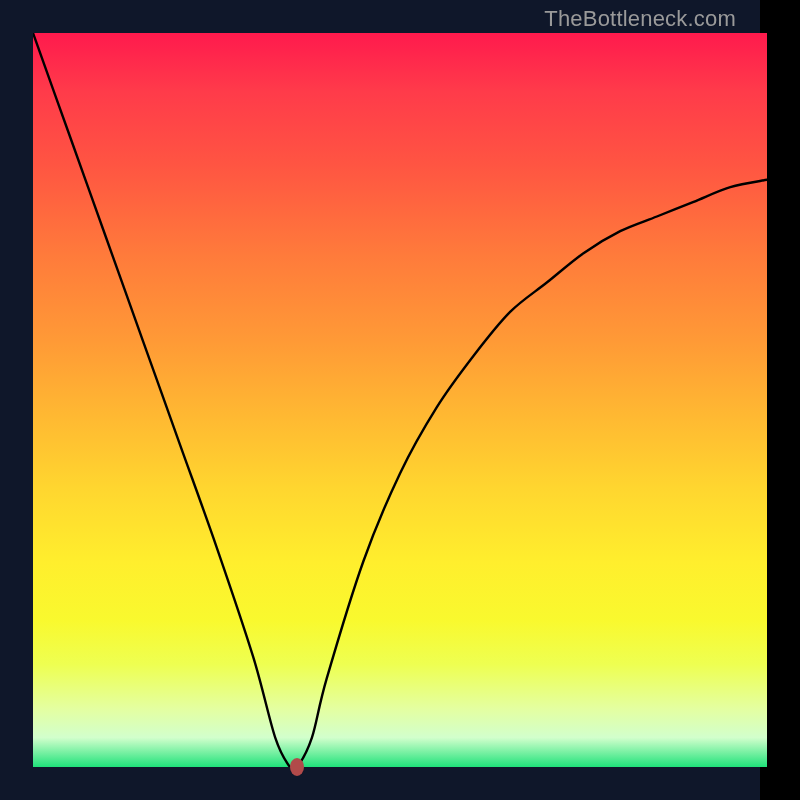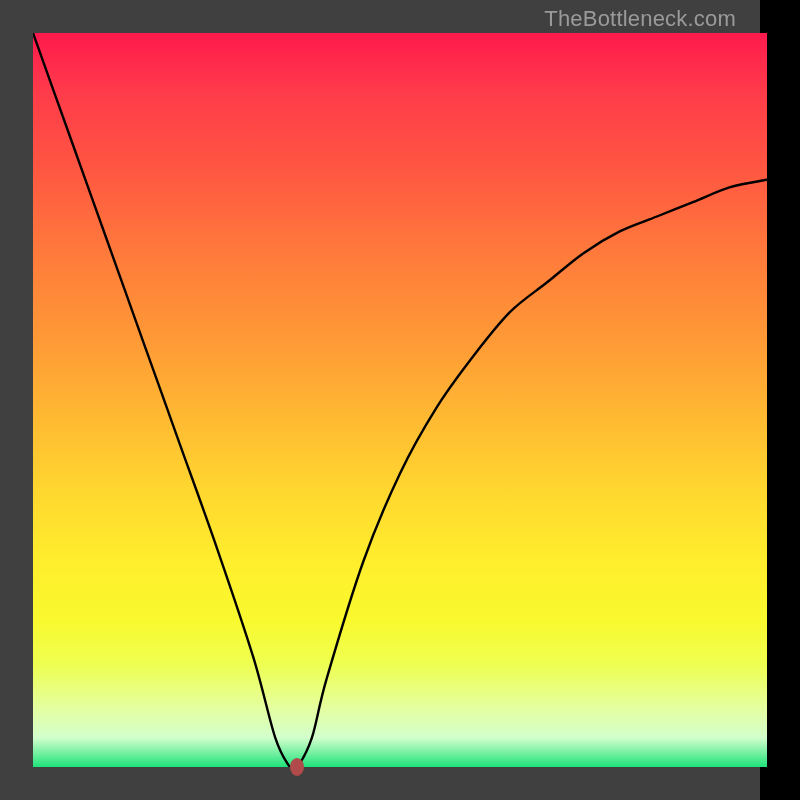--- a/index.html
+++ b/index.html
@@ -8,21 +8,21 @@
     width: 800px;
     height: 800px;
     overflow: hidden;
     background: #000;
     font-family: Arial, Helvetica, sans-serif;
   }
   .frame {
     position: relative;
     width: 760px;
     height: 800px;
-    background: #404040;
+    background: #0f172a;
   }
   .plot {
     position: absolute;
     left: 33px;
     top: 33px;
     width: 734px;
     height: 734px;
     background: linear-gradient(
       to bottom,
       #ff1a4d 0%,

